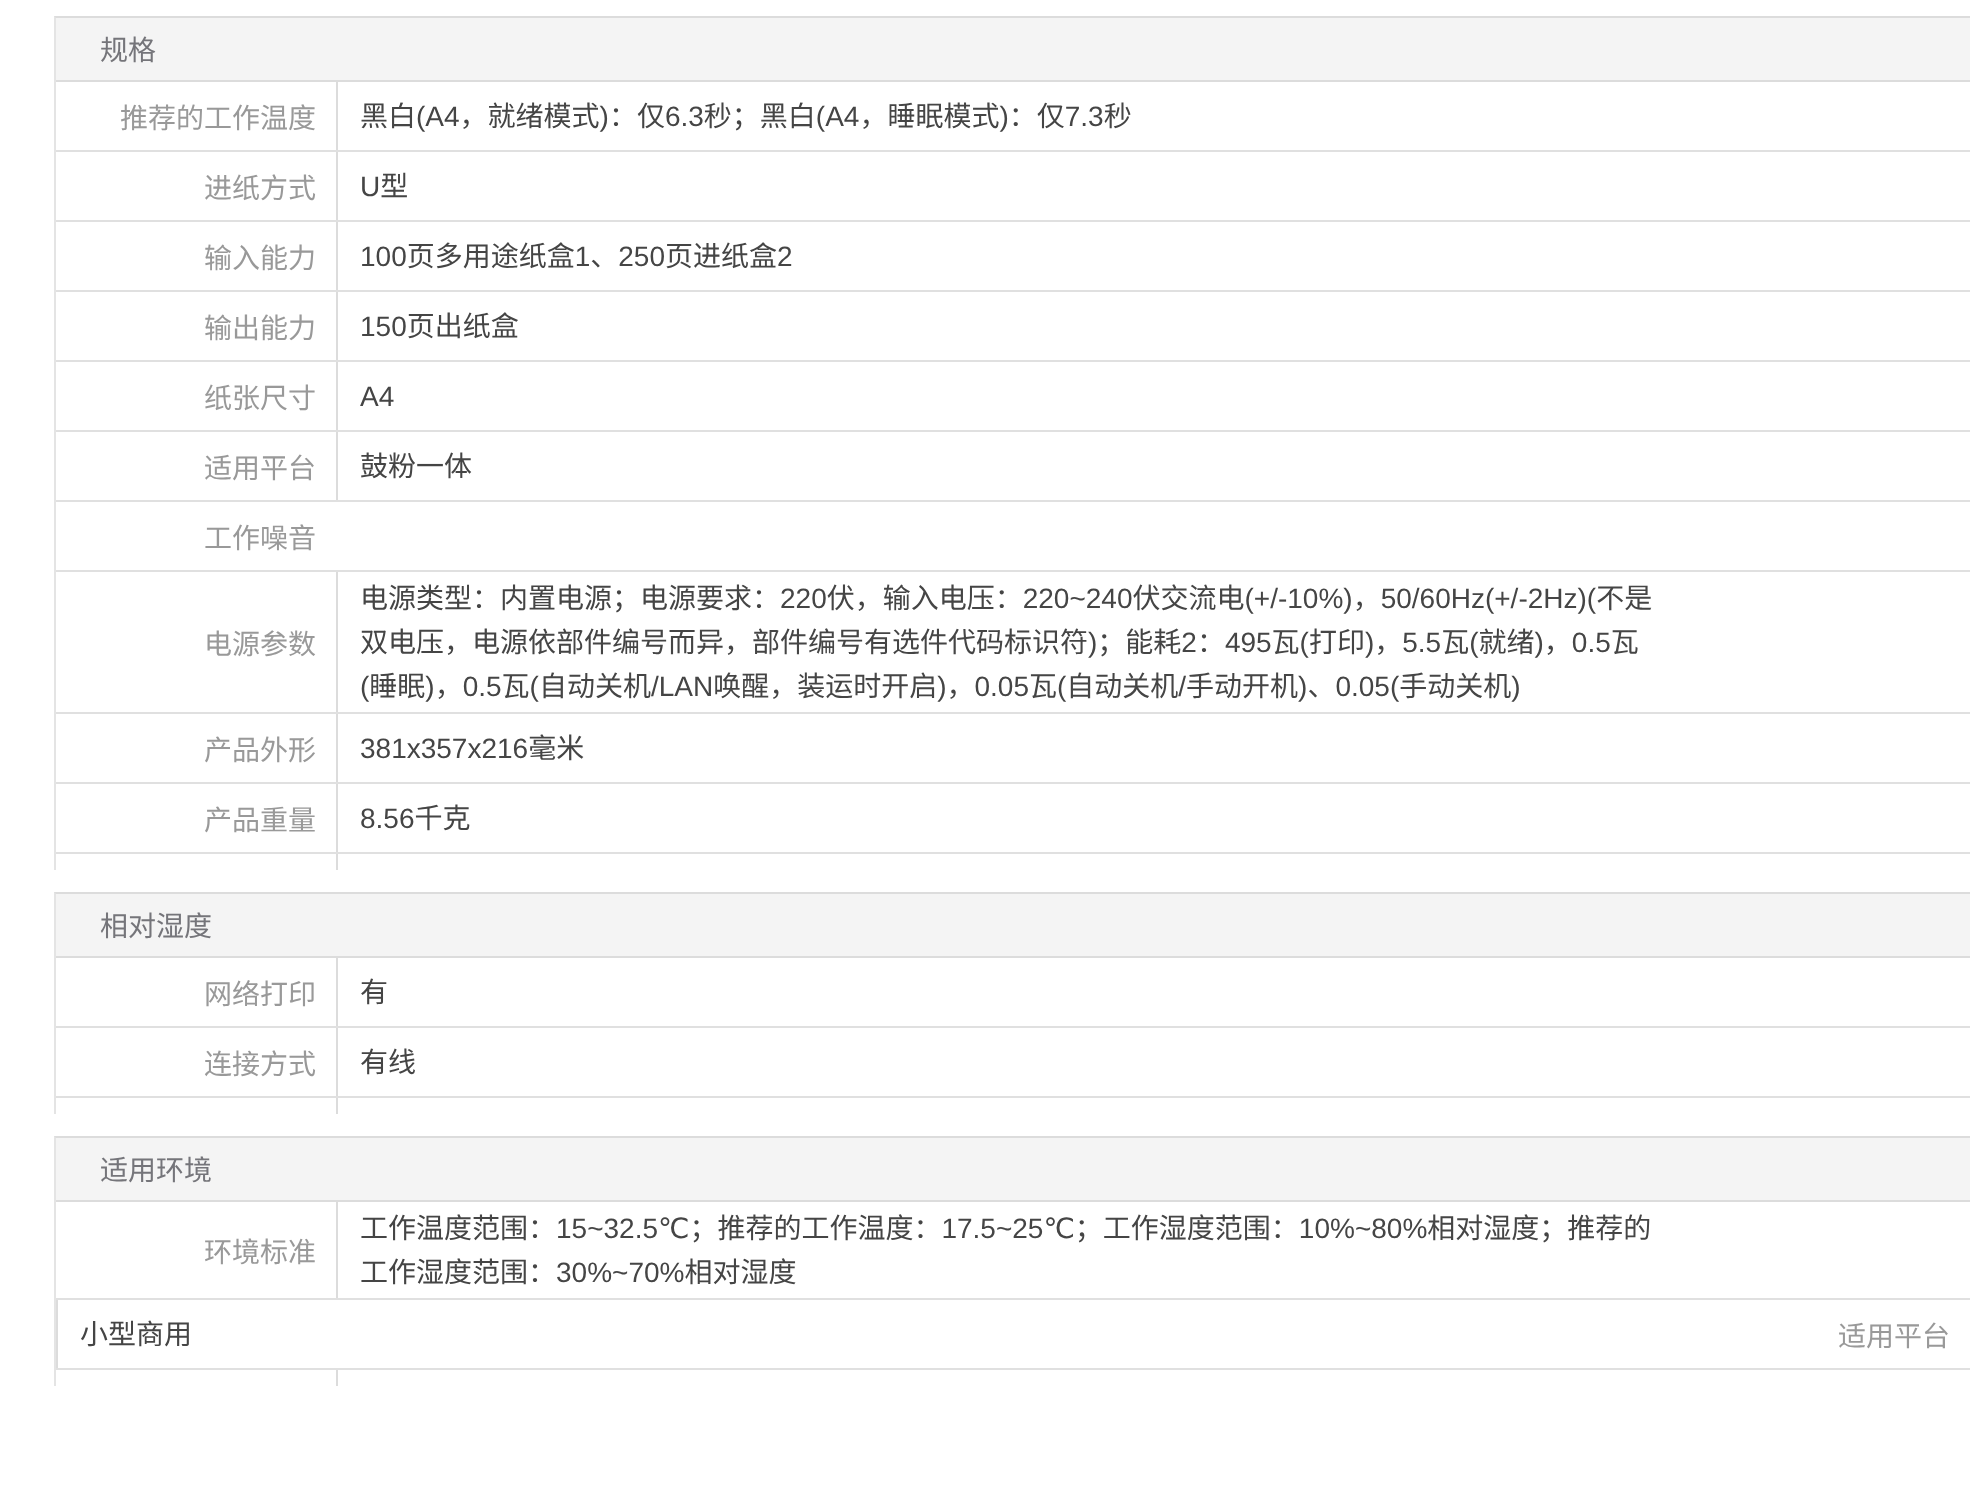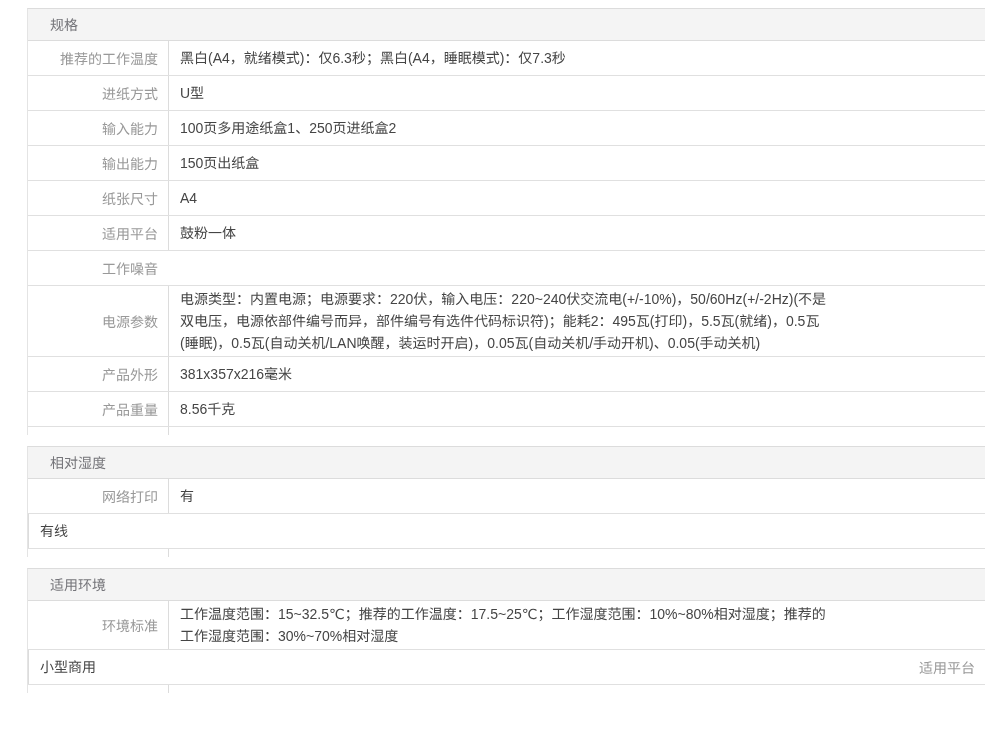--- a/index.html
+++ b/index.html
@@ -131,20 +131,21 @@
   <section class="spec-section">
     <div class="section-header">相对湿度</div>
 
     <div class="spec-row">
       <div class="cell cell-label">网络打印</div>
       <div class="cell cell-value">
           <span class="val-text">有</span>
         </div>
     </div>
     <div class="spec-row">
+      <div class="cell cell-label">连接方式</div>
       <div class="cell cell-value">
           <span class="val-text">有线</span>
         </div>
     </div>
     <div class="row-stub"></div>
   </section>
 
   <section class="spec-section">
     <div class="section-header">适用环境</div>
 

